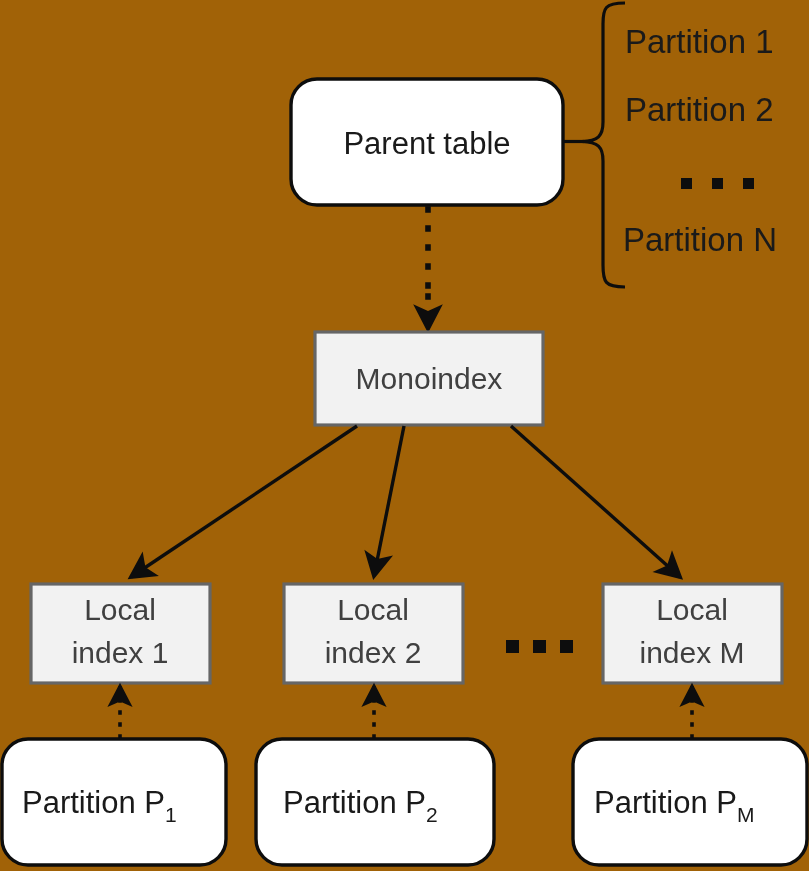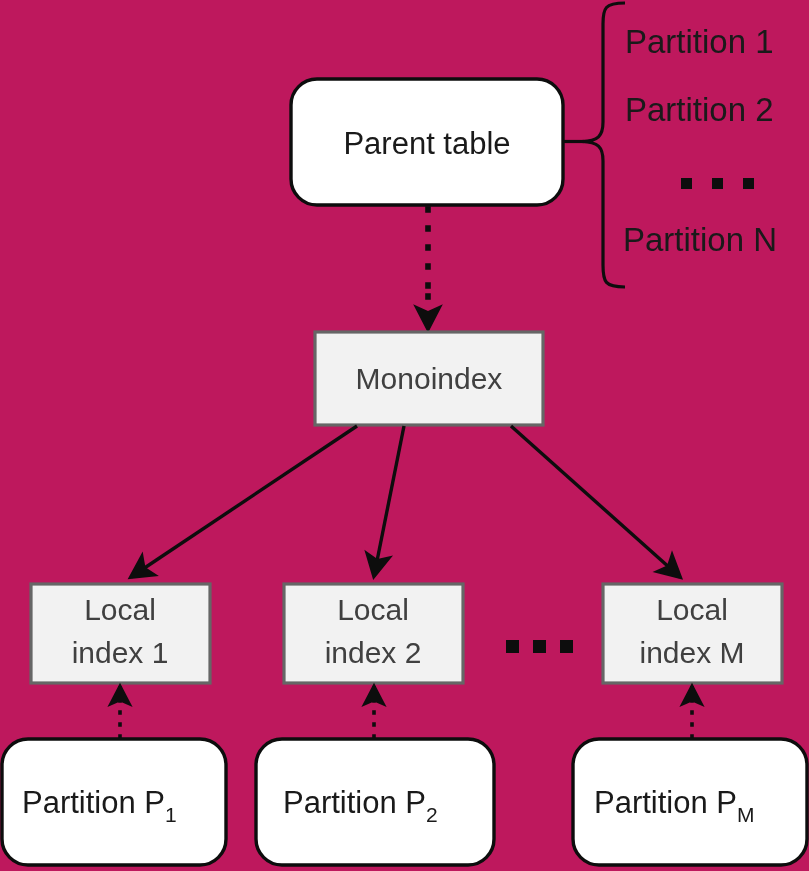--- a/index.html
+++ b/index.html
@@ -7,21 +7,21 @@
     padding: 0;
     background: #ffffff;
   }
   body {
     font-family: "Liberation Sans", sans-serif;
   }
   #canvas {
     position: relative;
     width: 809px;
     height: 871px;
-    background: #be185d;
+    background: #a16207;
     overflow: hidden;
   }
   #diagram-svg {
     position: absolute;
     left: 0;
     top: 0;
     width: 809px;
     height: 871px;
   }
   .node-label {

